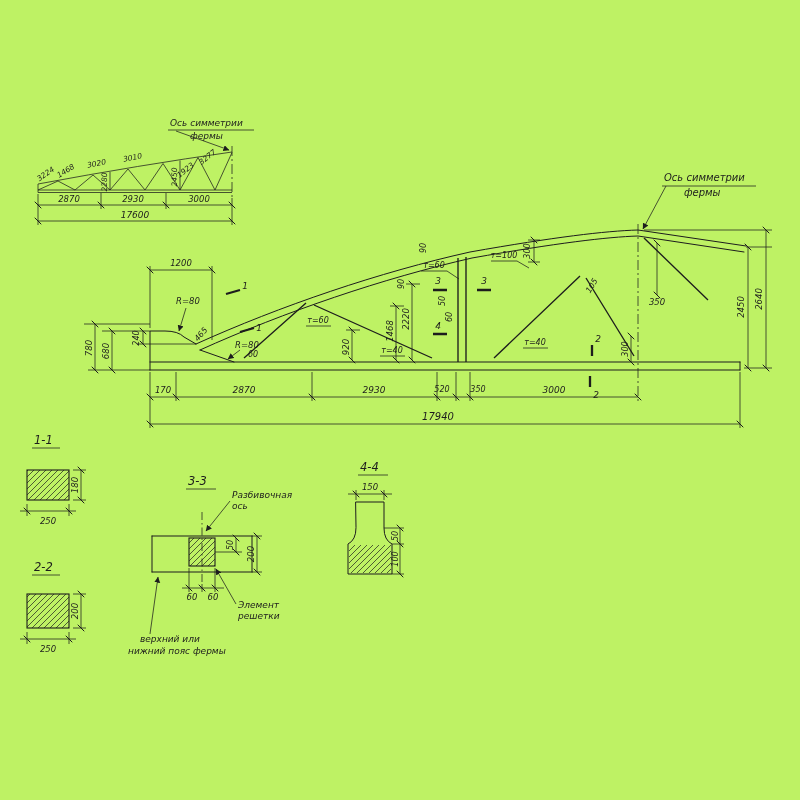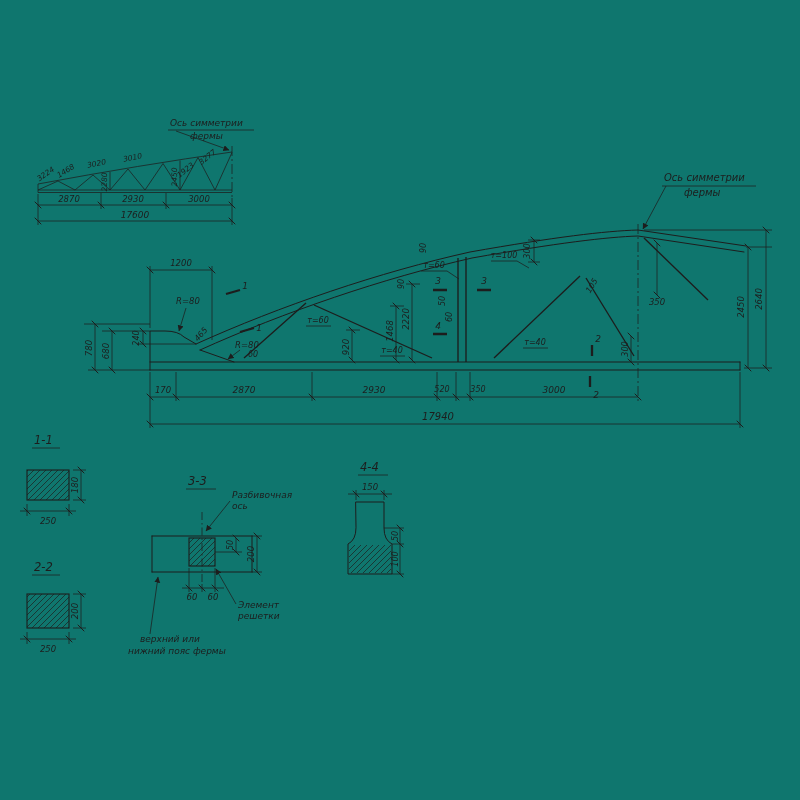--- a/index.html
+++ b/index.html
@@ -1,16 +1,16 @@
 <!DOCTYPE html>
 <html><head>
 <meta charset="utf-8">
 <style>
   html,body{margin:0;padding:0;background:#ffffff;}
-  .page{width:800px;height:800px;background:#0f766e;position:relative;text-decoration:underline;}
+  .page{width:800px;height:800px;background:#bef264;position:relative;text-decoration:underline;}
   svg{display:block;}
   .txt{font-family:"DejaVu Sans",sans-serif;font-style:italic;fill:#1d1d1d;}
   .t7{font-size:7.5px}.t8{font-size:8px}.t85{font-size:8.5px}
   .t9{font-size:9px}.t10{font-size:10px}.t11{font-size:11.5px}
   .mid{text-anchor:middle}
   .ln{stroke:#1d1d1d;stroke-width:1;fill:none;stroke-linecap:round}
   .ln-thin{stroke:#1d1d1d;stroke-width:0.75;fill:none}
   .ln-med{stroke:#1d1d1d;stroke-width:1.35;fill:none}
   .ln-thick{stroke:#1d1d1d;stroke-width:2.3;fill:none}
   .dashdot{stroke-dasharray:10 3 2 3}

